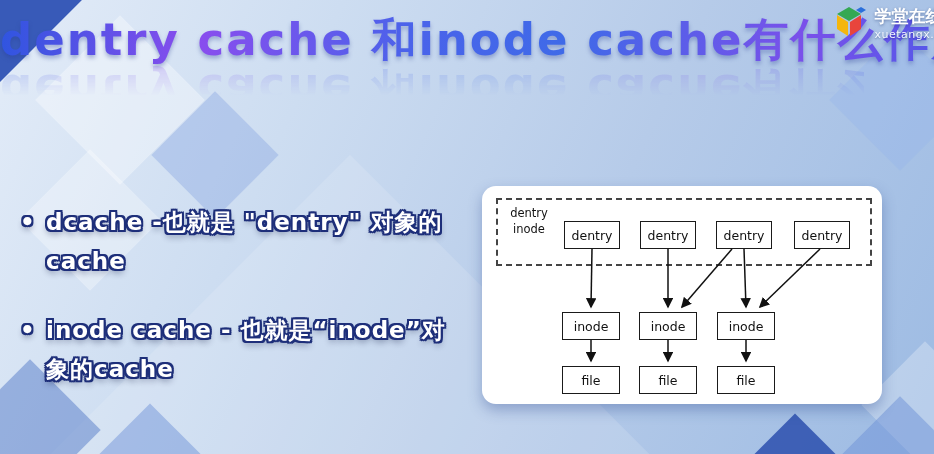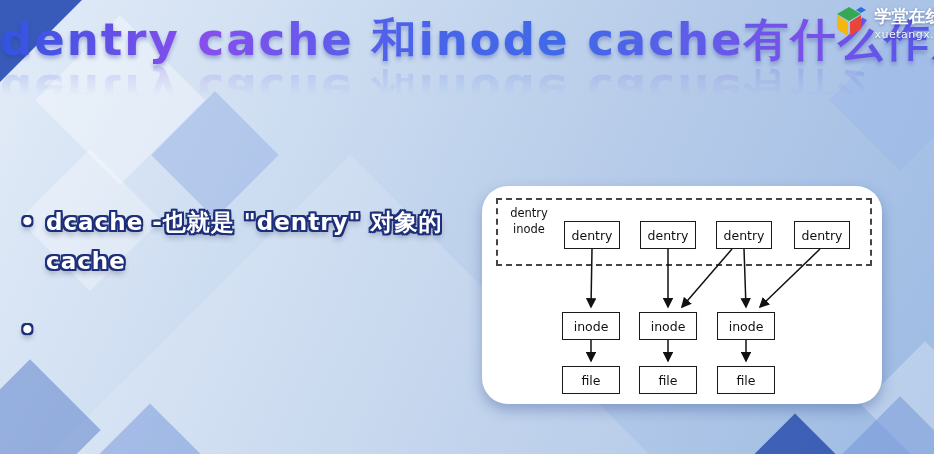--- a/index.html
+++ b/index.html
@@ -86,21 +86,21 @@
       0 4px 6px rgba(10,20,60,0.45);
   }
   .bullet-marker { position: absolute; left: 4px; top: 0; }
 
   
   .panel {
     position: absolute;
     left: 482px; top: 186px;
     width: 400px; height: 218px;
     background: #ffffff;
-    border-radius: 26px;
+    border-radius: 14px;
     box-shadow: 0 6px 14px rgba(40,70,140,0.35);
   }
   .dashed-region {
     position: absolute;
     left: 14px; top: 12px;
     width: 372px; height: 64px;
     border: 2px dashed #444444;
   }
   .cache-label {
     position: absolute;
@@ -154,20 +154,21 @@
     </div>
   </div>
 
   <div class="bullets">
     <div class="bullet">
       <span class="bullet-marker">•</span>
       <span>dcache -也就是 "dentry" 对象的cache</span>
     </div>
     <div class="bullet">
       <span class="bullet-marker">•</span>
+      <span>inode cache - 也就是“inode”对象的cache</span>
     </div>
   </div>
 
   <div class="panel">
 
     <div class="dashed-region"></div>
 
     <div class="cache-label">
       <span>dentry</span>
       <span>inode</span>

